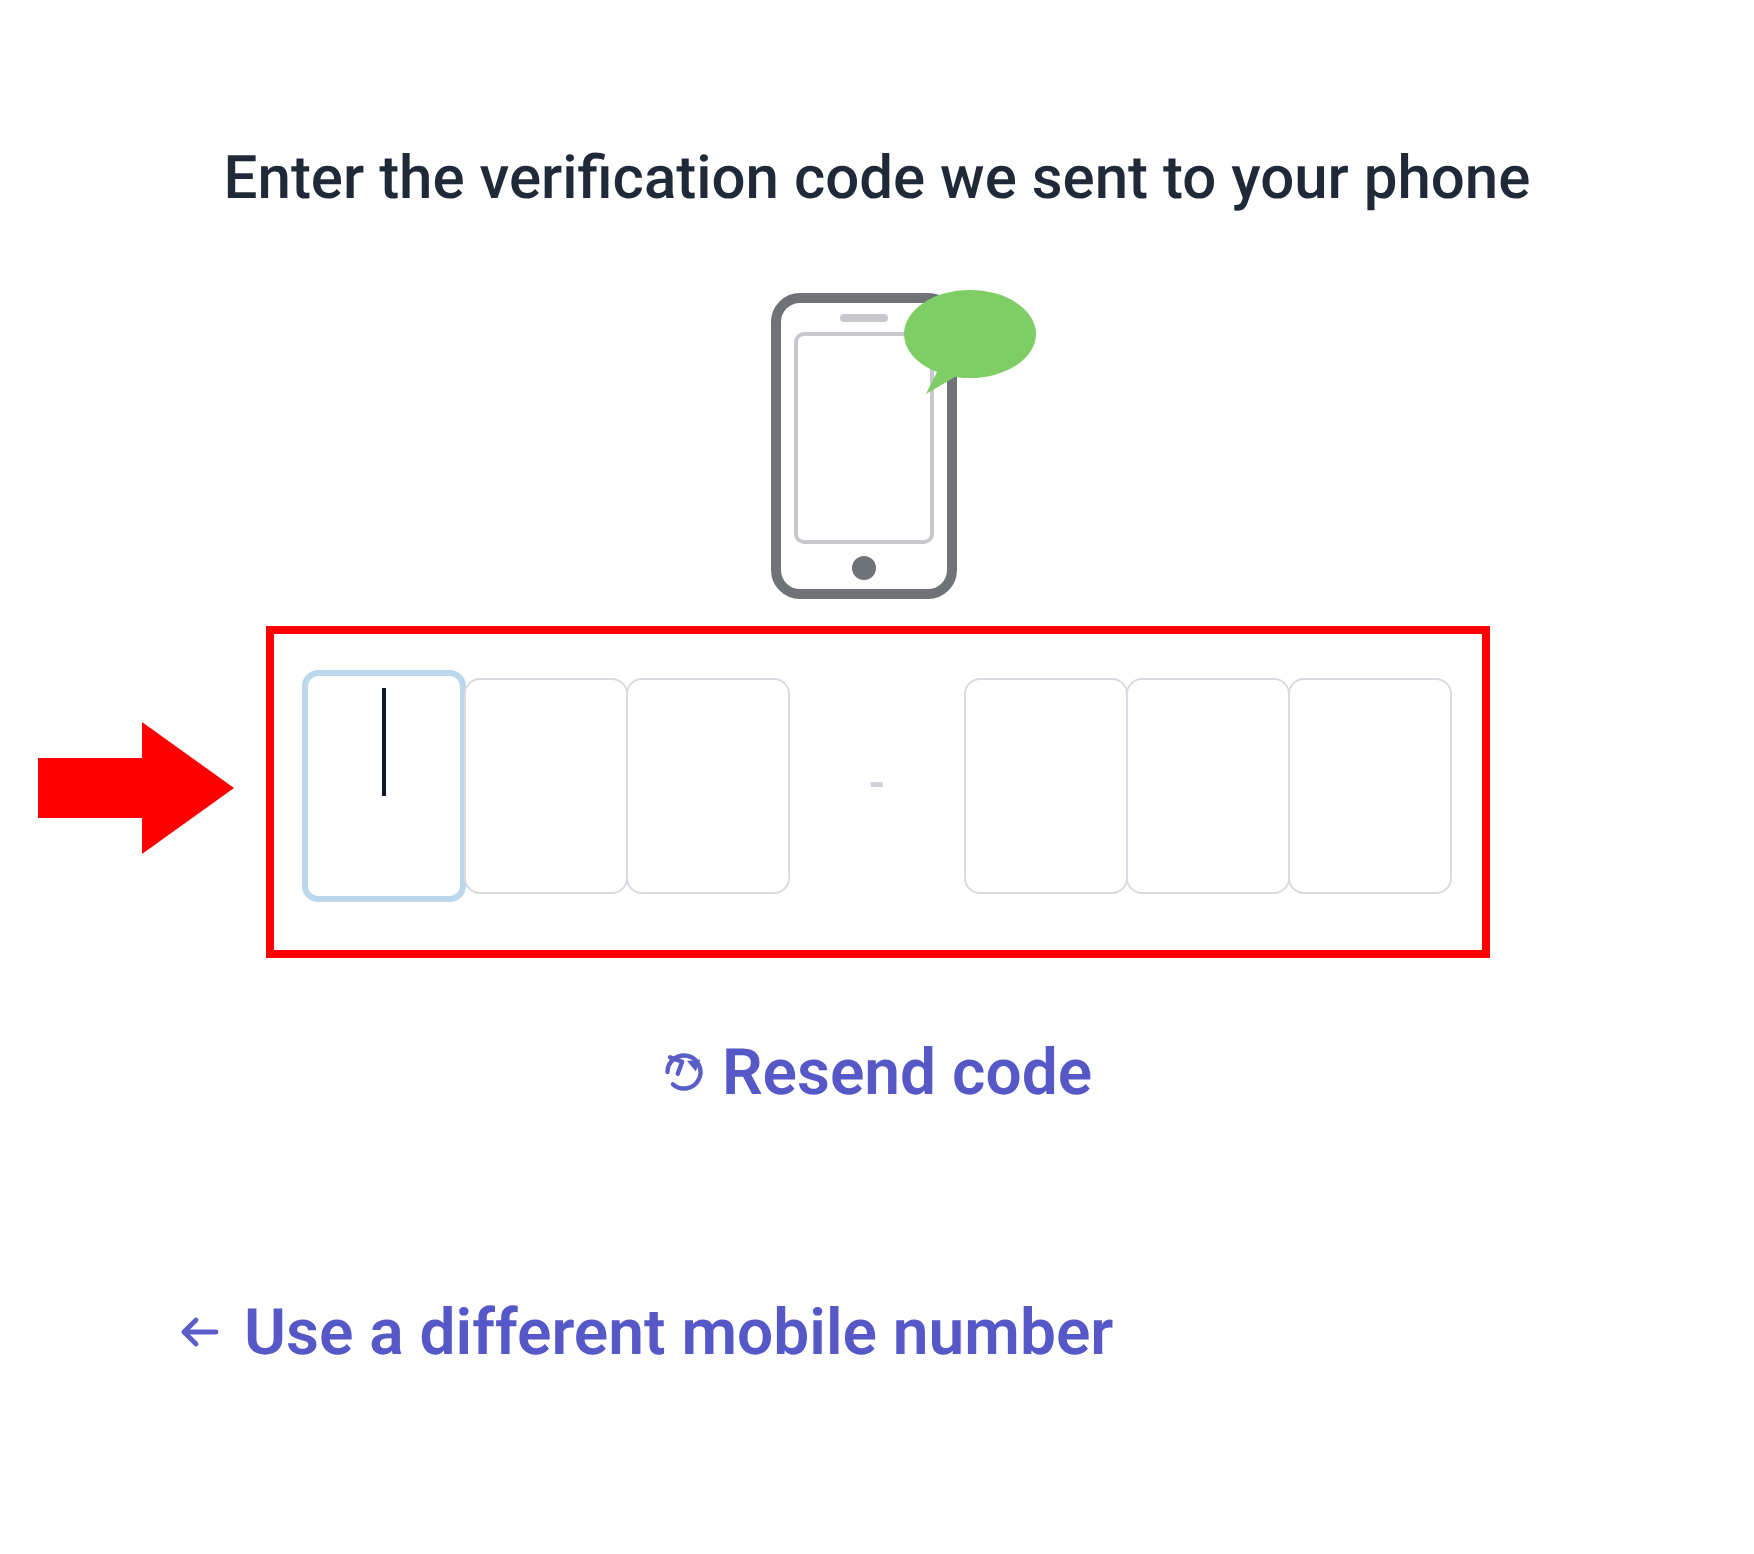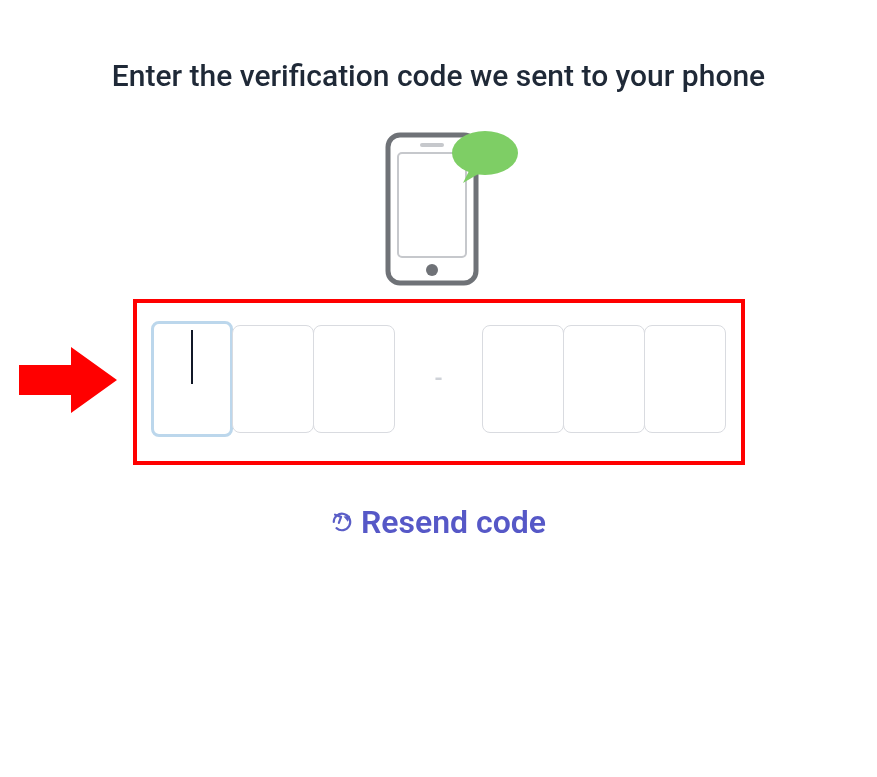--- a/index.html
+++ b/index.html
@@ -8,21 +8,21 @@
     padding: 0;
     width: 877px;
     height: 777px;
     font-family: -apple-system, BlinkMacSystemFont, "Segoe UI", Roboto, Helvetica, Arial, sans-serif;
     background: #fff;
     color: #1f2937;
     position: relative;
   }
   .container {
     width: 100%;
-    padding: 56px 60px 40px 60px;
+    padding: 70px 60px 40px 60px;
   }
   .heading {
     font-size: 30px;
     font-weight: 500;
     line-height: 1.35;
     text-align: center;
     color: #1f2937;
     margin: 0 auto 30px auto;
     max-width: 700px;
   }
@@ -163,14 +163,21 @@
 
   <div class="resend">
     <svg width="22" height="22" viewBox="0 0 24 24" fill="none">
       <path class="icon-stroke" d="M3 12a9 9 0 1 1 3 6.7" stroke-width="2.4" stroke-linecap="round"></path>
       <path d="M3 5 L3 12 L10 12" fill="none" class="icon-stroke" stroke-width="2.4" stroke-linecap="round" stroke-linejoin="round" transform="rotate(200 6.5 8.5)"></path>
       <polygon points="20,4 20,11 13.5,7.2" fill="#5b5ec7" transform="rotate(20 17 7)"></polygon>
     </svg>
     <span class="resend-label">Resend code</span>
   </div>
 
+  <div class="back-link">
+    <svg width="24" height="24" viewBox="0 0 24 24" fill="none">
+      <path class="icon-stroke" d="M20 12H4" stroke-width="2.4" stroke-linecap="round"></path>
+      <path class="icon-stroke" d="M10 6L4 12l6 6" stroke-width="2.4" stroke-linecap="round" stroke-linejoin="round"></path>
+    </svg>
+    <span class="back-label">Use a different mobile number</span>
+  </div>
 
 </div>
 
 </body></html>

